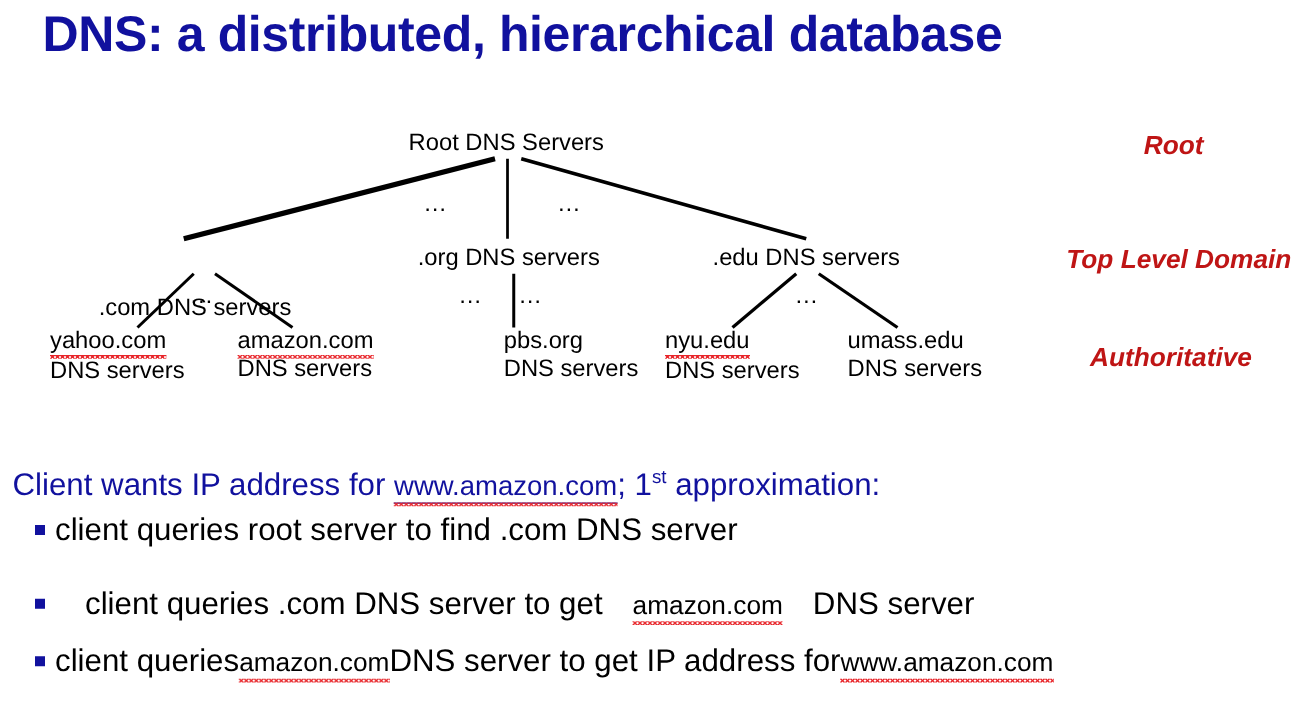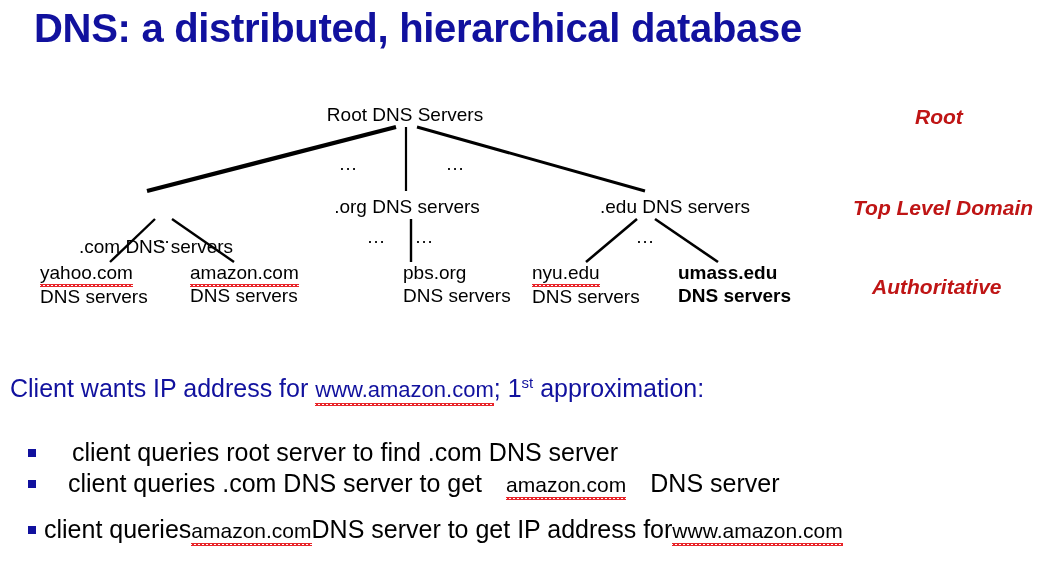--- a/index.html
+++ b/index.html
@@ -168,21 +168,21 @@
       <line x1="655" y1="124" x2="718" y2="167" stroke="#000" stroke-width="2.6"></line>
     </svg>
 
     <div class="node center" style="left:405px; top:8px;">Root DNS Servers</div>
 
     <div class="ell" style="left:348px; top:58px;">…</div>
     <div class="ell" style="left:455px; top:58px;">…</div>
 
     <div class="node center" style="left:156px; top:100px;margin-top:40px;">.com DNS servers</div>
     <div class="node center" style="left:407px; top:100px;">.org DNS servers</div>
-    <div class="node center" style="left:675px; top:100px;">.edu DNS servers</div>
+    <div class="node center" style="left:645px; top:100px;">.edu DNS servers</div>
 
     <div class="ell" style="left:161px; top:131px;">…</div>
     <div class="ell" style="left:376px; top:131px;">…</div>
     <div class="ell" style="left:424px; top:131px;">…</div>
     <div class="ell" style="left:645px; top:131px;">…</div>
 
     <div class="node" style="left:40px; top:166px;">
       <div><span class="sq ul">yahoo.com</span></div>
       <div>DNS servers</div>
     </div>
@@ -195,35 +195,35 @@
     <div class="node" style="left:357px; top:166px;margin-left:46px;">
       <div><span>pbs.org</span></div>
       <div>DNS servers</div>
     </div>
 
     <div class="node" style="left:532px; top:166px;">
       <div><span class="sq ul">nyu.edu</span></div>
       <div>DNS servers</div>
     </div>
 
-    <div class="node" style="left:678px; top:166px;font-weight:bold;">
+    <div class="node" style="left:678px; top:166px;">
       <div><span>umass.edu</span></div>
       <div>DNS servers</div>
     </div>
 
     <div class="side-label" style="left:915px; top:10px;">Root</div>
     <div class="side-label" style="left:853px; top:101px;">Top Level Domain</div>
     <div class="side-label" style="left:872px; top:180px;">Authoritative</div>
   </div>
 
   <div id="lead-line">
     <span>Client wants IP address for </span><span class="sq lead-link" style="border-bottom:1.4px solid #11119e;">www.amazon.com</span><span>; 1</span><sup>st</sup><span> approximation:</span>
   </div>
 
-  <div class="bullet-row" style="top:438px;gap:28px;">
+  <div class="bullet-row" style="top:410px;">
     <span class="bullet-sq"></span>
     <span>client queries root server to find .com DNS server</span>
   </div>
 
   <div class="bullet-row" style="top:469px;gap:24px;">
     <span class="bullet-sq"></span>
     <span>client queries .com DNS server to get </span>
       <span class="sq small-dom">amazon.com</span>
       <span> DNS server</span>
   </div>

